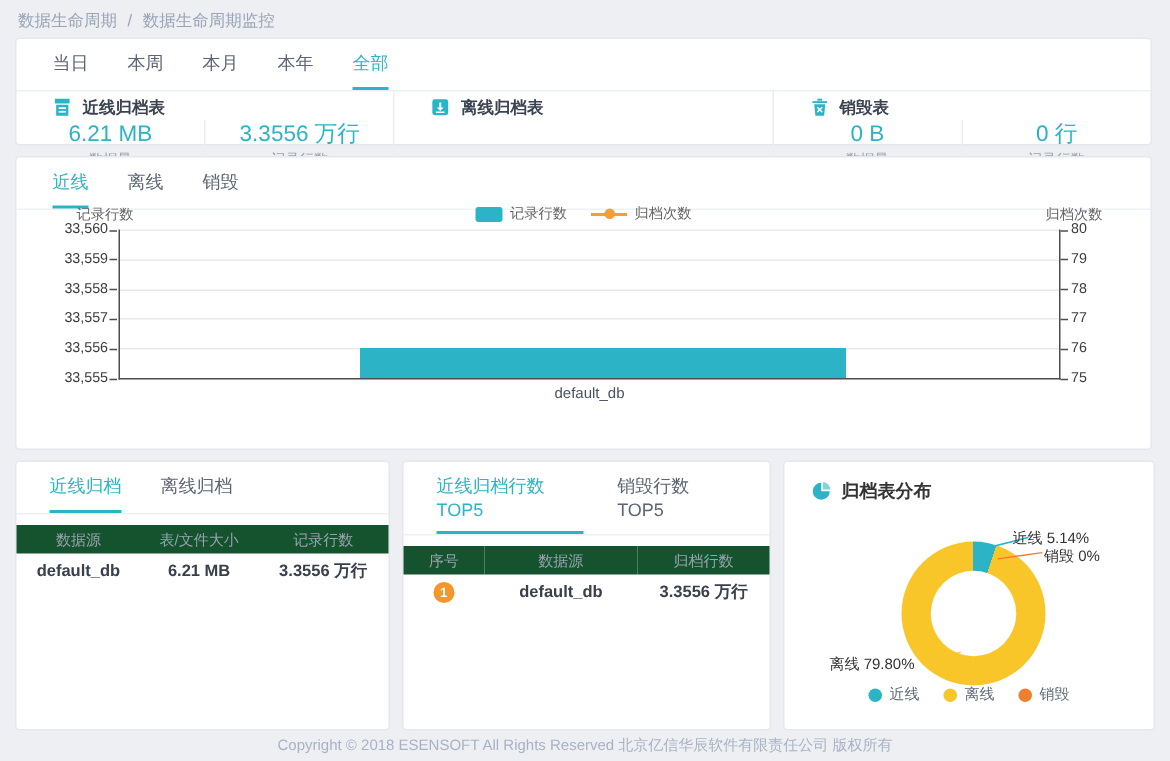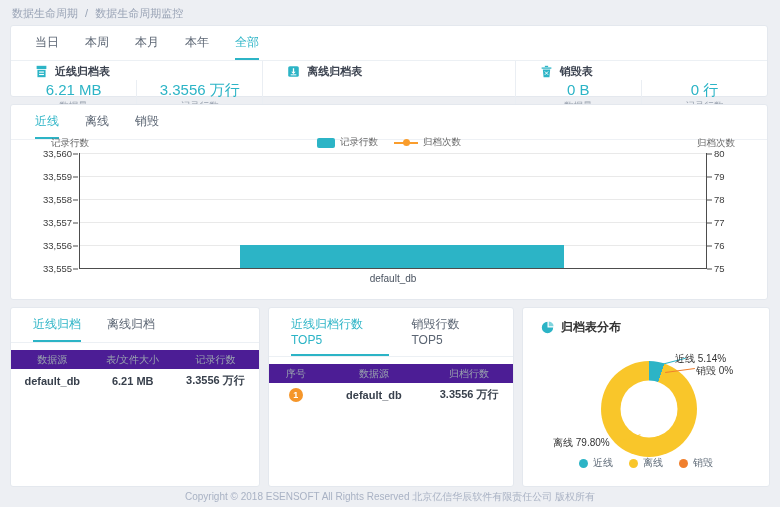--- a/index.html
+++ b/index.html
@@ -37,39 +37,39 @@
   #chart-panel { left:10px; top:104px; width:758px; height:196px; }
   #chart-panel .panel-tabs { border-bottom:1px solid #eef1f5; }
   .axis-title { position:absolute; font-size:9.5px; color:#666; }
   #left-axis-title { left:40px; top:32px; }
   #right-axis-title { right:32px; top:32px; }
   .chart-legend { position:absolute; top:31px; left:50%; transform:translateX(-50%); display:flex; align-items:center; gap:16px; }
   .chart-legend .li { display:flex; align-items:center; gap:5px; font-size:9.5px; color:#666; cursor:pointer; }
   .sw-rect { width:18px; height:10px; border-radius:2px; background:#2cb4c6; }
   .sw-line { position:relative; width:24px; height:2px; background:#fa9d2c; }
   .sw-line::after { content:""; position:absolute; left:9px; top:-2.5px; width:7px; height:7px; border-radius:50%; background:#fa9d2c; }
-  .chart-plot { position:absolute; left:68px; top:48px; width:628px; height:116px;
+  .chart-plot { position:absolute; left:68px; top:48px; width:628px; height:100px;
     border-left:1px solid #4d4d4d; border-right:1px solid #4d4d4d; border-bottom:1px solid #4d4d4d; }
   .gl { position:absolute; left:0; right:0; height:1px; background:#e9e9e9; }
   .ytick { position:absolute; font-size:9.5px; color:#3c3c3c; transform:translateY(-50%); }
   .ytick.l { left:-66px; width:58px; text-align:right; }
   .ytick.l::after { content:""; position:absolute; right:-6px; top:50%; width:5px; height:1px; background:#4d4d4d; }
   .ytick.r { left:calc(100% + 8px); width:30px; text-align:left; }
   .ytick.r::before { content:""; position:absolute; left:-7px; top:50%; width:5px; height:1px; background:#4d4d4d; }
   .bar { position:absolute; left:160px; width:324px; bottom:0; height:20%; background:#2cb4c6; }
   .xtick { position:absolute; top:calc(100% + 5px); left:0; width:100%; text-align:center; font-size:10px; color:#4a5360; }
 
   
   #nearline-panel { left:10px; top:307px; width:250px; height:180px; }
   #top5-panel { left:268px; top:307px; width:246px; height:180px; }
   #dist-panel { left:522px; top:307px; width:248px; height:180px; }
   #nearline-panel .panel-tabs, #top5-panel .panel-tabs { padding-left:22px; }
   #top5-panel .panel-tabs .tab { margin-right:22px; }
   .data-table { width:100%; border-collapse:collapse; margin-top:7px; }
-  .data-table th { background:#4c1d95; font-size:10px; font-weight:normal; color:#99a2ae; height:19px; text-align:center; }
+  .data-table th { background:#14532d; font-size:10px; font-weight:normal; color:#99a2ae; height:19px; text-align:center; }
   .data-table td { font-size:11px; font-weight:600; color:#38404c; height:23px; text-align:center; }
   .rank-badge { display:inline-flex; align-items:center; justify-content:center; width:14px; height:14px; border-radius:50%; background:#f5962a; color:#fff; font-size:9px; font-weight:bold; }
 
   
   .dist-head { display:flex; align-items:center; gap:7px; padding:11px 0 0 18px; }
   .dist-title { font-size:12px; font-weight:bold; color:#333; }
   .donut { position:absolute; left:78px; top:53px; width:96px; height:96px; border-radius:50%; }
   .donut::after { content:""; position:absolute; left:50%; top:50%; width:57px; height:57px; border-radius:50%; background:#fff; transform:translate(-50%,-50%); }
   .callout { position:absolute; font-size:10px; color:#333; white-space:nowrap; }
   #callout-nearline { left:152px; top:44px; }

